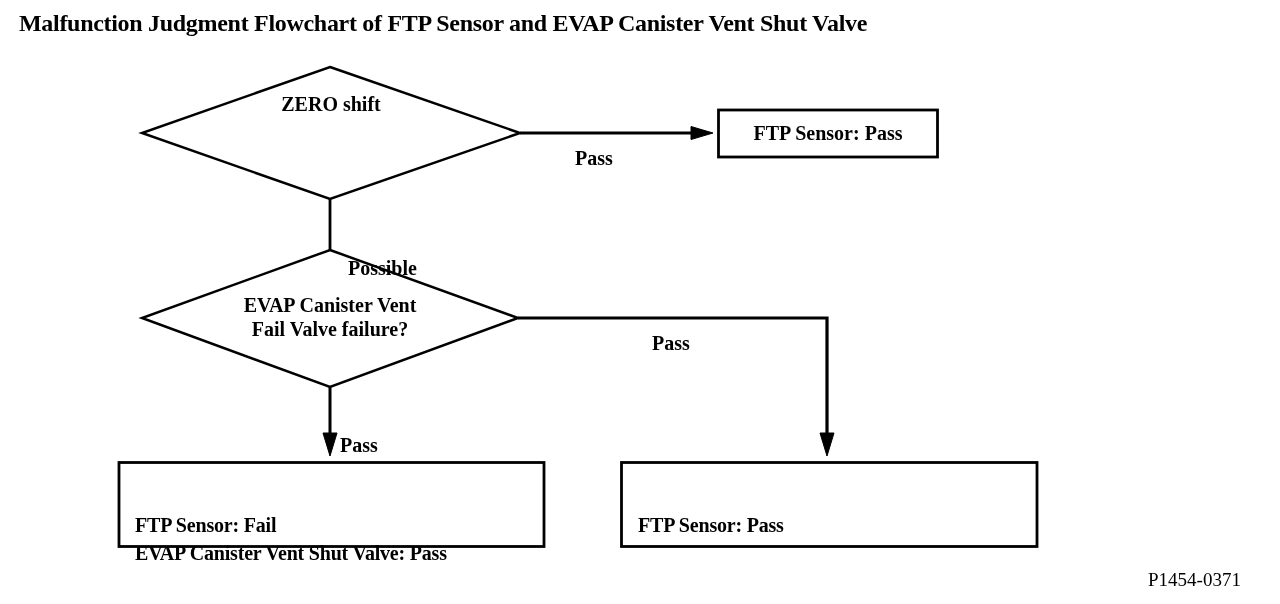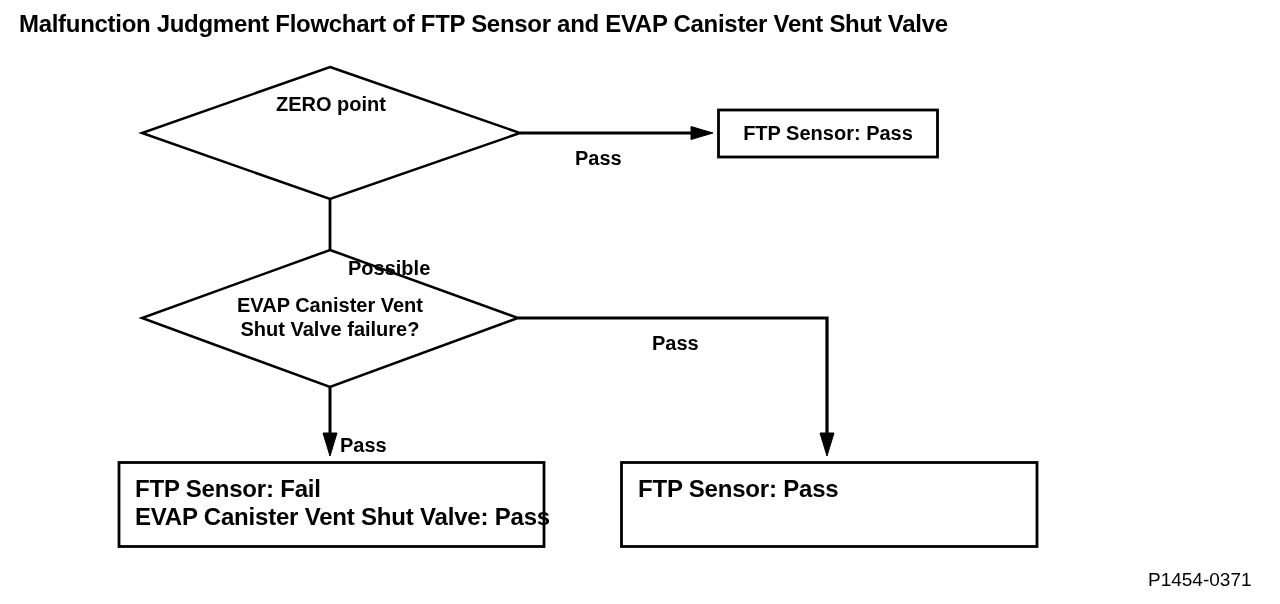--- a/index.html
+++ b/index.html
@@ -3,21 +3,21 @@
 <meta charset="utf-8">
 <style>
   * { margin: 0; padding: 0; box-sizing: border-box; }
   html, body { background: #ffffff; }
   .stage {
     position: relative;
     width: 1280px;
     height: 604px;
     background: #ffffff;
     color: #000000;
-    font-family: Liberation Sans, sans-serif;
+    font-family: Liberation Serif, serif;
     overflow: hidden;
   }
   .abs { position: absolute; }
   .title {
     font-size: 24px;
     font-weight: bold;
     letter-spacing: -0.3px;
     white-space: nowrap;
   }
   .flow-label {
@@ -35,25 +35,26 @@
   }
   .center-box {
     display: flex;
     align-items: center;
     justify-content: center;
     font-size: 20px;
     font-weight: bold;
     white-space: nowrap;
   }
   .box-text {
-    font-size: 24px;
+    font-size: 20px;
     font-weight: bold;
     line-height: 28px;
     letter-spacing: -0.2px;
     white-space: nowrap;
+    margin-top: 36px;
   }
   .figure-id {
     font-size: 19px;
     font-weight: normal;
     white-space: nowrap;
   }
   svg.canvas { position: absolute; left: 0; top: 0; }
 </style>
 </head>
 <body>
@@ -80,32 +81,32 @@
     <polygon points="330,456 323,433 337,433" fill="#000000" stroke="#000000" stroke-width="1"></polygon>
 
     <rect x="119" y="462.5" width="425" height="84" fill="#ffffff" stroke="#000000" stroke-width="2.8"></rect>
 
     <rect x="621.5" y="462.5" width="415.5" height="84" fill="#ffffff" stroke="#000000" stroke-width="2.8"></rect>
   </svg>
 
   <div class="abs title" style="left:19px; top:10px;">Malfunction Judgment Flowchart of FTP Sensor and EVAP Canister Vent Shut Valve</div>
 
   <div class="abs diamond-text" style="left:142px; top:92px; width:378px;">
-    <div>ZERO point</div>
+    <div>ZERO shift</div>
   </div>
 
   <div class="abs flow-label" style="left:575px; top:106px;">Pass</div>
 
   <div class="abs center-box" style="left:718px; top:110px; width:220px; height:47px;">FTP Sensor: Pass</div>
 
   <div class="abs flow-label" style="left:348px; top:216px;">Possible</div>
 
   <div class="abs diamond-text" style="left:142px; top:293px; width:376px;">
     <div>EVAP Canister Vent</div>
-    <div>Shut Valve failure?</div>
+    <div>Fail Valve failure?</div>
   </div>
 
   <div class="abs flow-label" style="left:652px; top:291px;">Pass</div>
 
   <div class="abs flow-label" style="left:340px; top:393px;">Pass</div>
 
   <div class="abs box-text" style="left:135px; top:475px;">
     <div>FTP Sensor: Fail</div>
     <div>EVAP Canister Vent Shut Valve: Pass</div>
   </div>

